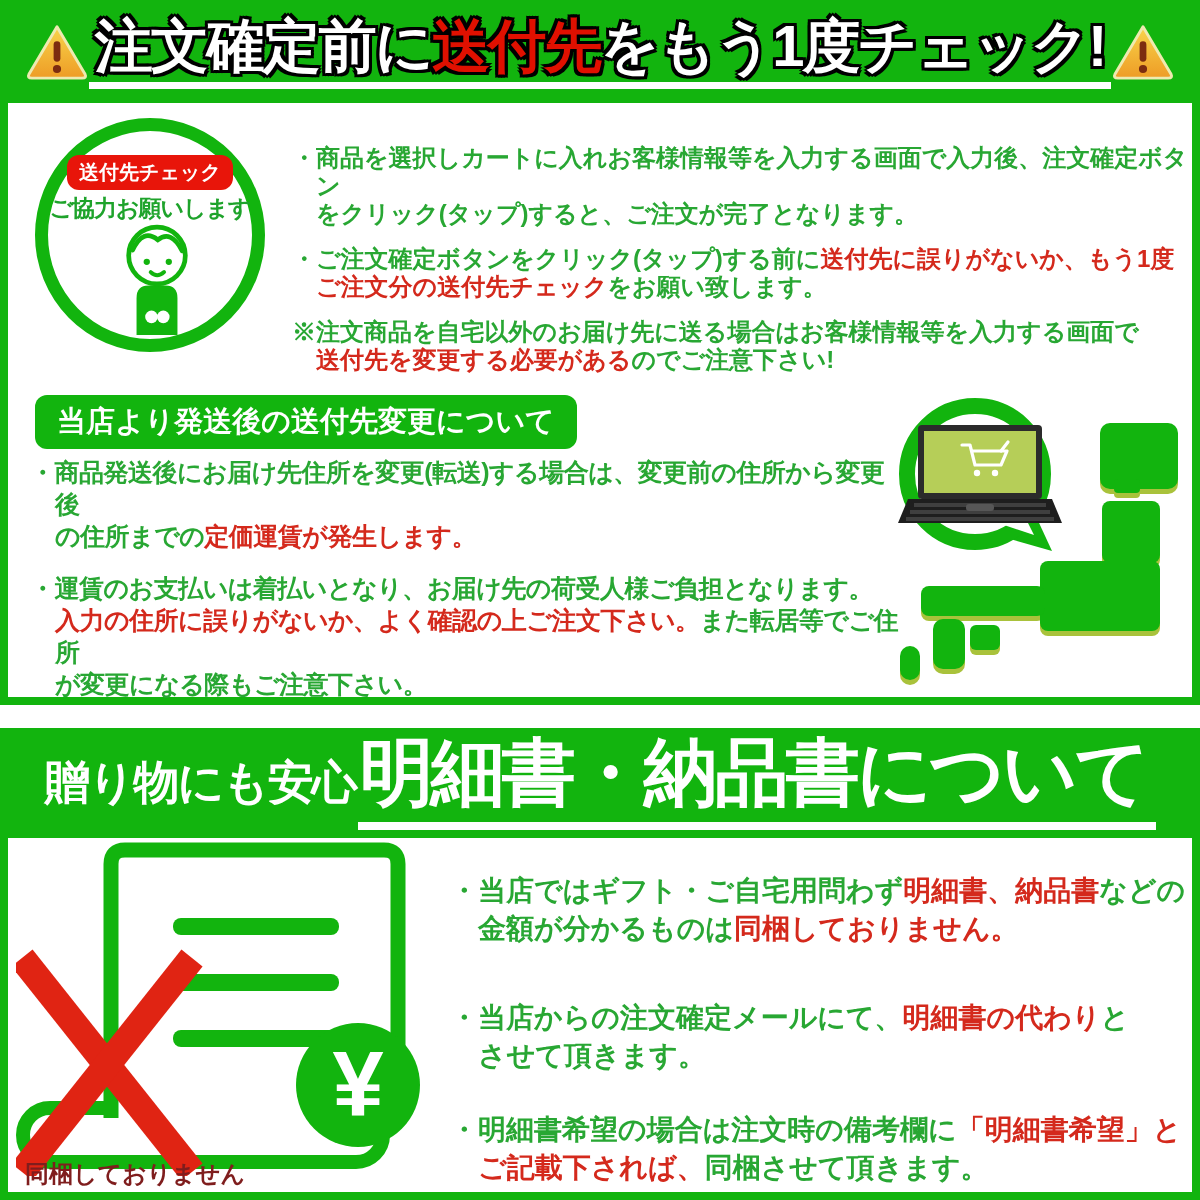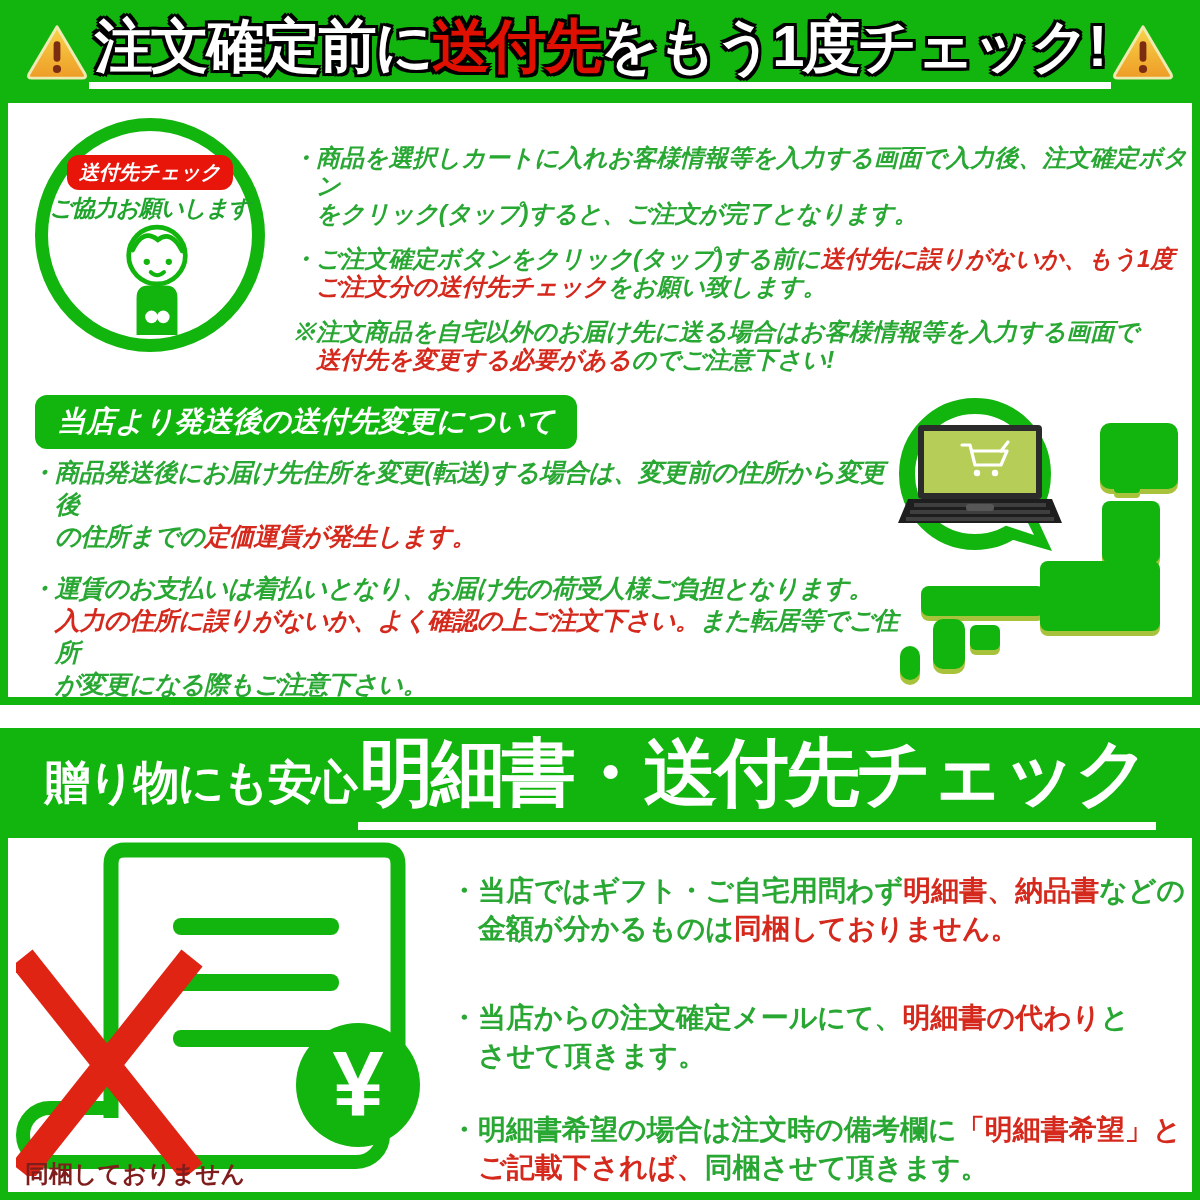--- a/index.html
+++ b/index.html
@@ -10,21 +10,21 @@
        display:flex;align-items:center;justify-content:space-between;padding:0 26px;box-sizing:border-box;}
   .tri{flex:0 0 auto;width:62px;height:60px;}
   .title{font-size:58px;font-weight:900;letter-spacing:-2px;color:#fff;white-space:nowrap;
          border-bottom:7px solid #fff;padding:0 6px 4px 6px;line-height:1.1;
          text-shadow:-3px -3px 0 #000,3px -3px 0 #000,-3px 3px 0 #000,3px 3px 0 #000,
                      -3px 0 0 #000,3px 0 0 #000,0 -3px 0 #000,0 3px 0 #000;}
   .title .t-r{color:#e01000;}
   
   .mid{position:absolute;left:0;top:103px;width:1200px;height:602px;background:#fff;
        border-left:8px solid #12b40e;border-right:8px solid #12b40e;border-bottom:8px solid #12b40e;
-       box-sizing:border-box;font-style:italic;}
+       box-sizing:border-box;}
   .mascot{position:absolute;left:27px;top:15px;width:230px;height:234px;background:#fff;
           border:13px solid #12b40e;border-radius:50%;box-sizing:border-box;text-align:center;}
   .badge{display:inline-block;margin-top:24px;background:#e8150a;color:#fff;font-size:20px;
          padding:4px 12px;border-radius:12px;white-space:nowrap;}
   .m-msg{color:#1ea32b;font-size:23px;letter-spacing:-1px;margin-top:3px;white-space:nowrap;}
   .person{position:absolute;left:36px;top:86px;width:146px;height:118px;}
   .blk{white-space:pre-line;text-indent:-1em;padding-left:1em;margin:0;}
   .sg{color:#28a733;}
   .sr{color:#d4291c;}
   .sr.u{border-bottom:3px solid #d4291c;}
@@ -161,21 +161,21 @@
         <rect x="32" y="127" width="140" height="4" fill="#3f3f3f"></rect>
         <rect x="28" y="134" width="148" height="4" fill="#3f3f3f"></rect>
         <rect x="88" y="121" width="28" height="7" rx="3" fill="#575757"></rect>
       </g>
     </svg>
   </div>
 
   <div class="bottom">
     <div class="b-head">
       <span class="bh-s">贈り物にも安心</span>
-      <span class="bh-l">明細書・送付先チェック</span>
+      <span class="bh-l">明細書・納品書について</span>
     </div>
 
     <div class="panel">
 
       <svg class="docart" viewBox="0 0 430 334">
 
         <rect x="7" y="266" width="360" height="54" rx="27" fill="#fff" stroke="#12b40e" stroke-width="14"></rect>
 
         <path d="M95 276 L95 22 Q95 8 109 8 L368 8 Q382 8 382 22 L382 276" fill="#fff" stroke="#12b40e" stroke-width="15"></path>
         <g fill="#12b40e">

